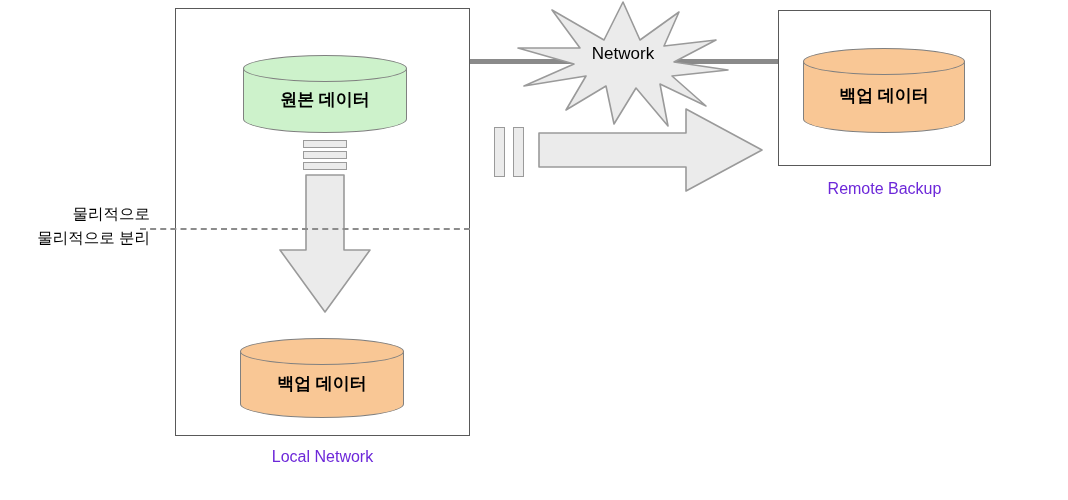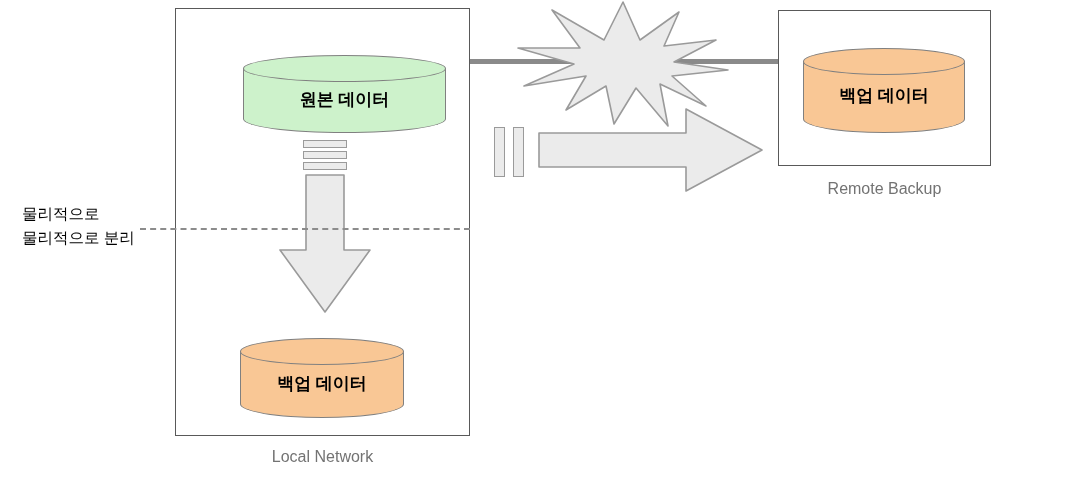--- a/index.html
+++ b/index.html
@@ -2,21 +2,21 @@
 <html style="--source-fill: #cdf2cb; --backup-fill: #f9c795; --shape-fill: #ebebeb; --shape-stroke: #9a9a9a; --line-gray: #8a8a8a;"><head>
 <meta charset="utf-8">
 <style>
   html, body { margin: 0; padding: 0; background: #ffffff; }
   body { font-family: "Liberation Sans", "DejaVu Sans", sans-serif; color: #000; }
 
   .stage { position: relative; width: 1068px; height: 500px; background: #fff; overflow: hidden; }
 
   .box { position: absolute; border: 1.4px solid #595959; background: #ffffff; box-sizing: border-box; }
 
-  .caption { position: absolute; text-align: center; font-size: 16px; color: #737373; }
+  .caption { position: absolute; text-align: center; font-size: 16px; color: #6d28d9; }
 
   
   .cylinder { position: absolute; }
   .cyl-body {
     position: absolute; left: 0; top: 13px; width: 100%; bottom: 0;
     border: 1.5px solid #808080; border-top: none;
     border-radius: 0 0 50% 50% / 0 0 14px 14px;
     box-sizing: border-box; z-index: 1;
   }
   .cyl-top {
@@ -35,30 +35,30 @@
   .hbar { position: absolute; height: 8px; width: 44px; background: var(--shape-fill, #ebebeb); border: 1.3px solid var(--shape-stroke, #9a9a9a); box-sizing: border-box; }
   .vbar { position: absolute; width: 11px; height: 50px; background: var(--shape-fill, #ebebeb); border: 1.3px solid var(--shape-stroke, #9a9a9a); box-sizing: border-box; }
 
   svg.shape { position: absolute; overflow: visible; }
   svg.shape polygon { fill: var(--shape-fill, #ebebeb); stroke: var(--shape-stroke, #9a9a9a); stroke-width: 1.6; stroke-linejoin: round; }
 
   .netline { position: absolute; background: var(--line-gray, #8a8a8a); }
   .network-label { position: absolute; text-align: center; font-size: 17px; z-index: 3; }
 
   .dashline { position: absolute; border-top: 2px dashed #8c8c8c; }
-  .note { position: absolute; text-align: left; font-size: 15.5px; line-height: 24px; }
+  .note { position: absolute; text-align: right; font-size: 15.5px; line-height: 24px; }
 </style>
 </head>
 <body>
 
 <div class="stage">
 
   <div class="box" style="left:175px; top:8px; width:295px; height:428px;"></div>
 
-  <div class="cylinder green" style="left:243px; top:55px; width:164px; height:78px;padding-left:39px;">
+  <div class="cylinder green" style="left:243px; top:55px; width:164px; height:78px;">
     <div class="cyl-body"></div>
     <div class="cyl-top"></div>
     <div class="cyl-label">원본 데이터</div>
   </div>
 
   <div>
     <div class="hbar" style="left:303px; top:140px;"></div>
     <div class="hbar" style="left:303px; top:151px;"></div>
     <div class="hbar" style="left:303px; top:162px;"></div>
   </div>
@@ -79,20 +79,21 @@
   <div class="note" style="left:22px; top:202px; width:128px;">
     <div>물리적으로</div>
     <div>물리적으로 분리</div>
   </div>
 
   <div class="netline" style="left:470px; top:59px; width:308px; height:5px;"></div>
 
   <svg class="shape" style="left:516px; top:0px; z-index:2;" width="214" height="128" viewBox="0 0 214 128">
     <polygon points="107,2 124,40 163,12 148,46 200,40 158,62 212,70 156,76 190,106 144,84 152,126 120,88 98,124 90,86 50,110 70,76 8,86 58,64 2,48 64,48 36,10 88,40"></polygon>
   </svg>
+  <div class="network-label" style="left:558px; top:44px; width:130px;">Network</div>
 
   <div>
     <div class="vbar" style="left:494px; top:127px;"></div>
     <div class="vbar" style="left:513px; top:127px;"></div>
   </div>
 
   <svg class="shape" style="left:538px; top:105px;" width="226" height="90" viewBox="0 0 226 90">
     <polygon points="1,28 148,28 148,4 224,45 148,86 148,62 1,62"></polygon>
   </svg>
 

